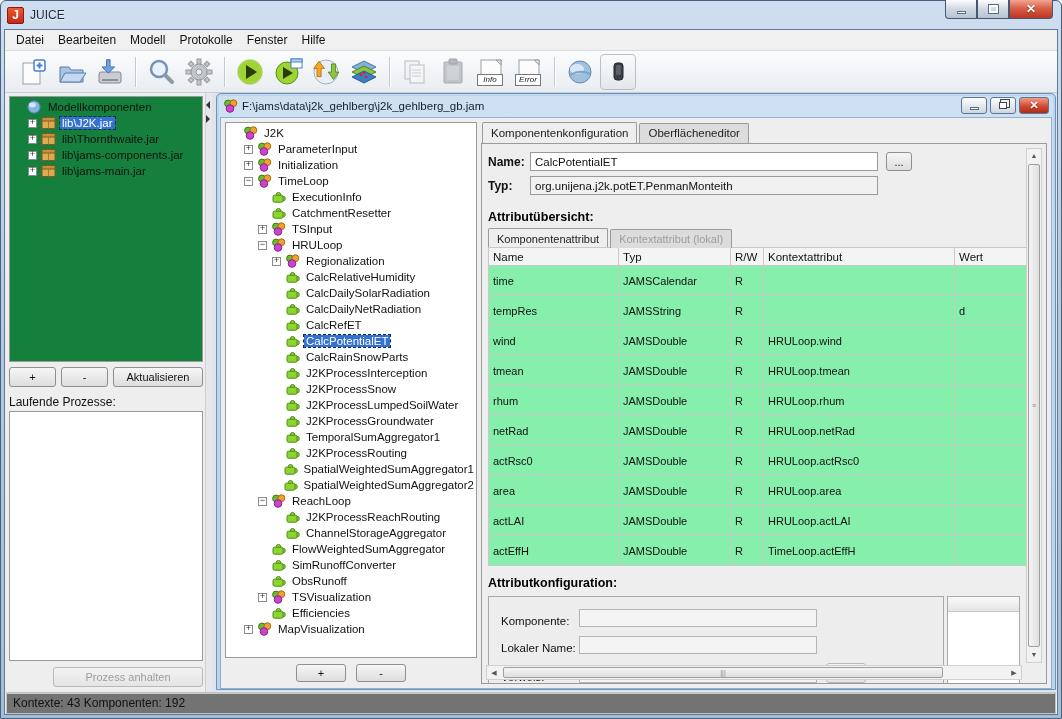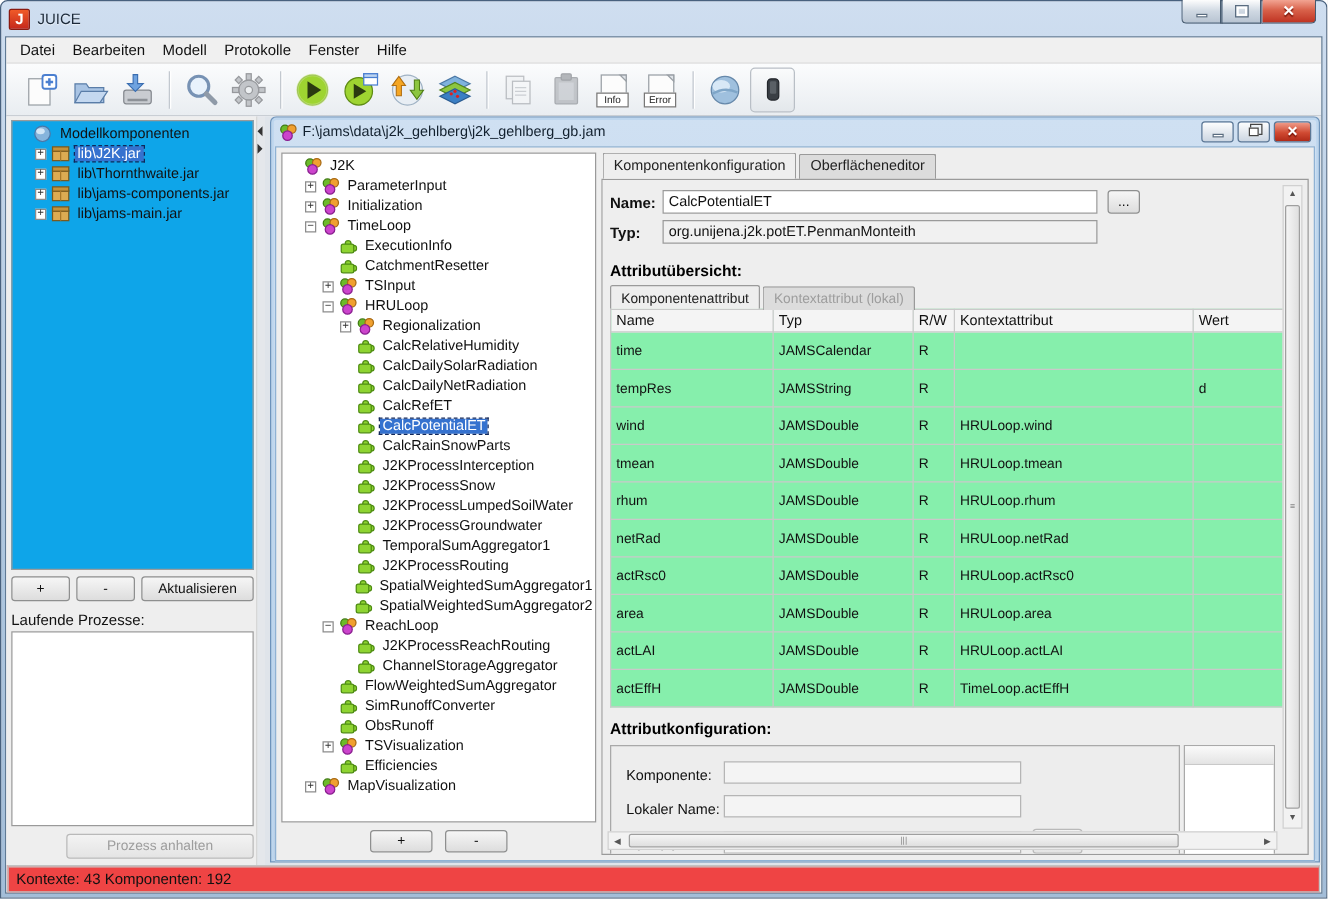--- a/index.html
+++ b/index.html
@@ -26,27 +26,27 @@
 .glyph-x { color:#fff; font-size:12px; font-weight:bold; text-shadow:0 1px 1px #7c1608; }
 
 .client { flex:1; display:flex; flex-direction:column; margin:0 3px 3px 3px;
   border:1px solid #5f7везе; border:1px solid #5f7a95; background:#f0f0f0; overflow:hidden; }
 .menubar { height:21px; background:#f0f0f0; border-bottom:1px solid #d9d9d9;
   display:flex; align-items:center; padding-left:4px; }
 .menu-item { padding:2px 7px; font-size:12px; color:#111; }
 .toolbar { height:42px; background:linear-gradient(180deg,#fbfcfd,#e9edf1);
   border-bottom:1px solid #c9ced4; display:flex; align-items:center; padding-left:10px; }
 .tb-btn { width:36px; height:36px; display:flex; align-items:center; justify-content:center;
-  border-radius:3px; margin:0 1px; }
+  border-radius:3px; margin:0 1px;font-style:italic; }
 .tb-sep { width:1px; height:30px; background:#c2c8cf; box-shadow:1px 0 0 #ffffff; margin:0 6px; }
 
 .main { flex:1; display:flex; overflow:hidden; background:#e8ebef; }
 .left-panel { width:201px; background:#eeeeee; padding:3px 2px 3px 4px;
   display:flex; flex-direction:column; border-right:1px solid #d0d0d0; }
-.tree-box { height:360px; background:#0ea5e9; border:1px solid #9a9a9a; overflow:hidden; padding:2px 0; }
+.tree-box { height:266px; background:#15803d; border:1px solid #9a9a9a; overflow:hidden; padding:2px 0; }
 .left-btn-row { display:flex; margin:5px 0 4px 0; gap:5px; }
 .btn { background:linear-gradient(180deg,#f6f6f6,#dddddd); border:1px solid #8e8f8f;
   border-radius:3px; font-family:"Liberation Sans",sans-serif; font-size:11px; padding:3px 8px; color:#111; }
 .btn.disabled { color:#9d9d9d; border-color:#b9b9b9; background:linear-gradient(180deg,#f3f3f3,#e4e4e4); }
 .btn-plus { width:47px; } .btn-minus { width:47px; } .btn-refresh { flex:1; }
 .section-label { font-size:12px; color:#111; margin:4px 0 2px 0; }
 .proc-box { flex:1; background:#fff; border:1px solid #9a9a9a; }
 .stop-row { display:flex; justify-content:flex-end; padding:6px 0 2px 0; }
 .stop-row .btn { width:150px; }
 
@@ -125,21 +125,21 @@
 .hscroll .arr { font-size:7px; color:#555; width:14px; text-align:center; }
 .hscroll .hthumb { width:440px; height:11px; margin-left:2px; background:linear-gradient(180deg,#f5f5f5,#dfdfdf);
   border:1px solid #9f9f9f; border-radius:2px; display:flex; align-items:center; justify-content:center;
   color:#888; font-size:7px; }
 
 .splitter { width:6px; background:#e4e7eb; position:relative; }
 .sp-arrow { position:absolute; left:0; width:0; height:0; border:4px solid transparent; }
 .sp-left { top:8px; border-right-color:#333; border-left:none; }
 .sp-right { top:22px; border-left-color:#333; border-right:none; }
 
-.statusbar { height:22px; background:#ef4444; border-top:1px solid #ffffff;
+.statusbar { height:22px; background:#737373; border-top:1px solid #ffffff;
   box-shadow:inset 0 1px 0 #c9c9c9; display:flex; align-items:center; padding-left:6px;
   font-size:12px; color:#111; margin:0 1px; border:1px solid #c2c2c2; }
 
 .doc-label { position:absolute; bottom:1px; left:1px; right:3px; background:#fff;
   border:1px solid #777; font-size:8px; text-align:center; color:#222; line-height:10px; }
 .tb-ic { position:relative; width:30px; height:30px; display:inline-block; }
 </style>
 </head>
 <body>
 

